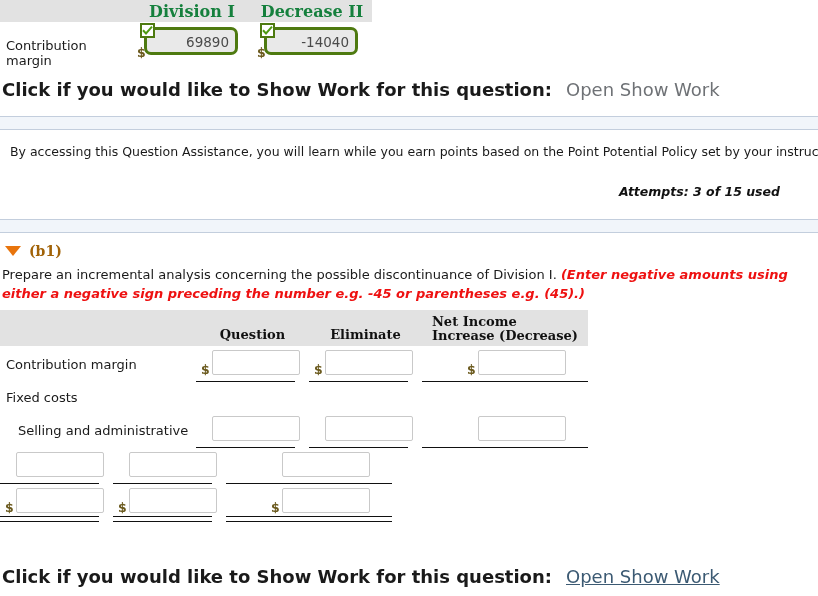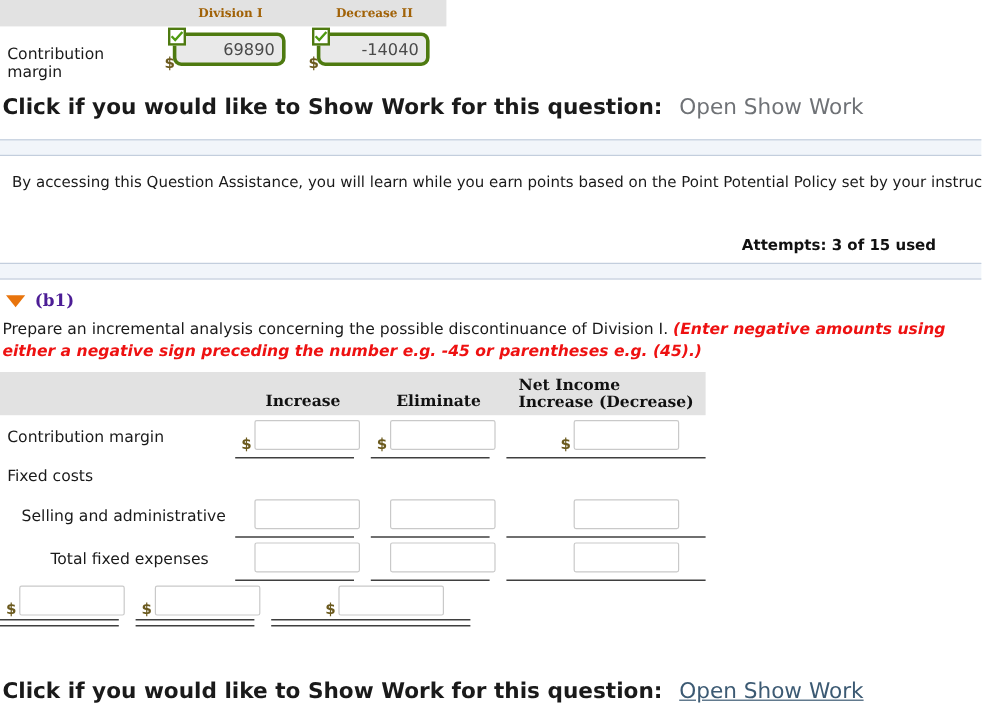--- a/index.html
+++ b/index.html
@@ -9,21 +9,21 @@
     font-family:"DejaVu Sans","Liberation Sans",sans-serif;
     font-size:13px;color:#1a1a1a;
     -webkit-font-smoothing:antialiased;
   }
   .page{position:relative;width:818px;height:596px;}
 
   
   .a-table{position:absolute;left:0;top:0;width:372px;}
   .a-head{display:flex;background:#e2e2e2;height:22px;align-items:center;}
   .a-head .sp{width:132px;flex:none;}
-  .a-head .hcell{flex:none;width:120px;text-align:center;font-weight:bold;font-size:10px;color:#a16207;
+  .a-head .hcell{flex:none;width:120px;text-align:center;font-weight:bold;font-size:16px;color:#15803d;
     font-family:"DejaVu Serif","Liberation Serif",serif;}
   .a-row{display:flex;align-items:flex-start;height:44px;}
   .a-label{width:132px;flex:none;padding-left:6px;box-sizing:border-box;font-size:13px;padding-top:16px;color:#1a1a1a;}
   .a-cellwrap{position:relative;width:120px;flex:none;height:44px;}
   .a-dollar{position:absolute;left:5px;top:23px;font-size:12.5px;color:#6b5a1e;font-weight:bold;}
   .green-box{
     position:absolute;left:12px;top:5px;width:94px;height:28px;
     border:3px solid #4e7a10;border-radius:7px;background:#e9e9e9;
     box-sizing:border-box;text-align:right;padding-right:6px;line-height:24px;
     font-size:13.5px;color:#4a4a4a;
@@ -45,21 +45,21 @@
   .bluebar{position:absolute;left:0;width:818px;height:14px;background:#f1f5fa;
     border-top:1px solid #c3cedd;border-bottom:1px solid #c3cedd;box-sizing:border-box;}
 
   .assist-text{position:absolute;left:10px;font-size:12.5px;color:#1a1a1a;white-space:nowrap;}
   .attempts{position:absolute;right:38px;font-size:12.5px;font-weight:bold;color:#111;}
 
   
   .b1head{position:absolute;left:0;display:flex;align-items:center;}
   .tri{width:0;height:0;border-left:8px solid transparent;border-right:8px solid transparent;
     border-top:10px solid #e8740c;margin-right:8px;margin-left:5px;}
-  .b1label{color:#4c1d95;font-weight:bold;font-size:14px;
+  .b1label{color:#a16207;font-weight:bold;font-size:14px;
     font-family:"DejaVu Serif","Liberation Serif",serif;text-align:center;}
 
   .instr{position:absolute;left:2px;width:830px;font-size:13px;line-height:19px;color:#1a1a1a;}
   .instr .red{color:#ee1111;font-style:italic;font-weight:bold;}
 
   
   .b-table{position:absolute;left:0;width:588px;}
   .b-head{display:flex;background:#e2e2e2;height:36px;}
   .b-head .sp{width:196px;flex:none;}
   .b-hcell{flex:none;text-align:center;font-weight:bold;font-size:13px;color:#111;
@@ -131,38 +131,38 @@
     </div>
   </div>
 
   <div class="showwork" style="left:2px;top:79px;">
     <span class="lbl">Click if you would like to Show Work for this question:</span><span class="sw-link-plain">Open Show Work</span>
   </div>
 
   <div class="bluebar" style="top:116px;"></div>
 
   <div class="assist-text" style="top:144px;">By accessing this Question Assistance, you will learn while you earn points based on the Point Potential Policy set by your instructor.</div>
-  <div class="attempts" style="top:196px;">Attempts: 3 of 15 used</div>
+  <div class="attempts" style="top:184px;font-style:italic;">Attempts: 3 of 15 used</div>
 
   <div class="bluebar" style="top:219px;"></div>
 
   <div class="b1head" style="top:243px;">
     <div class="tri"></div>
     <span class="b1label">(b1)</span>
   </div>
 
   <div class="instr" style="top:265px;">
     <span>Prepare an incremental analysis concerning the possible discontinuance of Division I. </span><span class="red">(Enter negative amounts using either a negative sign preceding the number e.g. -45 or parentheses e.g. (45).)</span>
   </div>
 
   <div class="b-table" style="top:310px;">
 
     <div class="b-head">
       <div class="sp"></div>
-      <div class="b-hcell c1">Increase</div>
+      <div class="b-hcell c1">Question</div>
       <div class="b-hcell c2">Eliminate</div>
       <div class="b-hcell c3">
         <div style="text-align:left;">
           <div>Net Income</div>
           <div>Increase (Decrease)</div>
         </div>
       </div>
     </div>
 
     <div class="b-row" style="height:36px;">
@@ -202,21 +202,20 @@
         <div class="inp"></div>
         <div class="ruleline bot"></div>
       </div>
       <div class="cell c3">
         <div class="inp"></div>
         <div class="ruleline bot"></div>
       </div>
     </div>
 
     <div class="b-row" style="height:36px;">
-      <div class="rlabel indent2">Total fixed expenses</div>
       <div class="cell c1">
         <div class="inp"></div>
         <div class="ruleline bot"></div>
       </div>
       <div class="cell c2">
         <div class="inp"></div>
         <div class="ruleline bot"></div>
       </div>
       <div class="cell c3">
         <div class="inp"></div>

